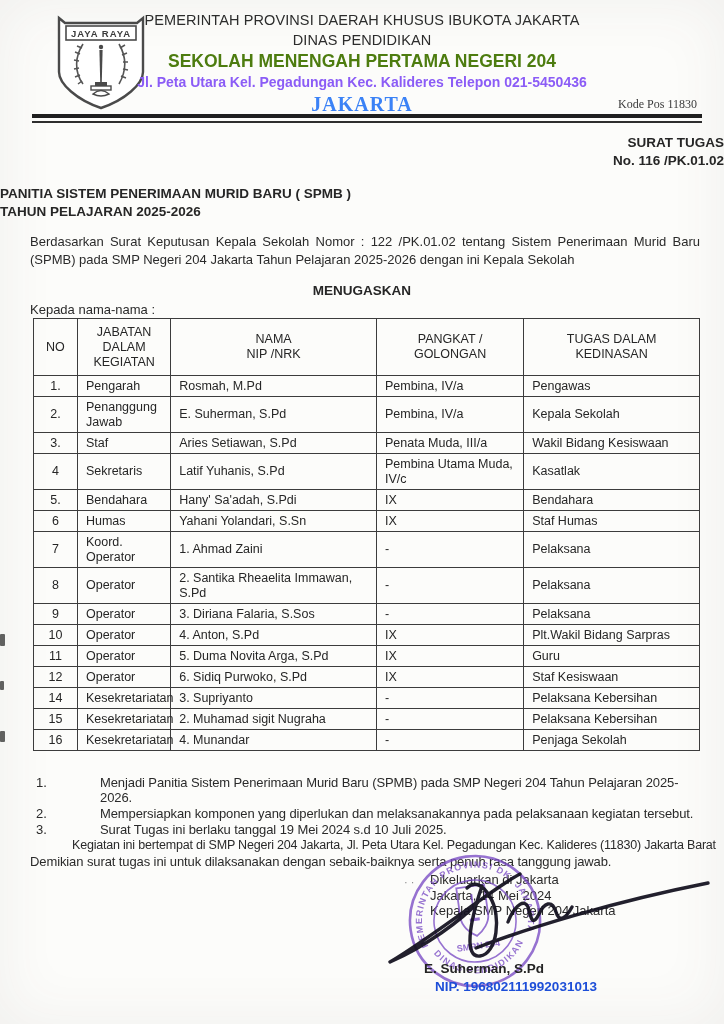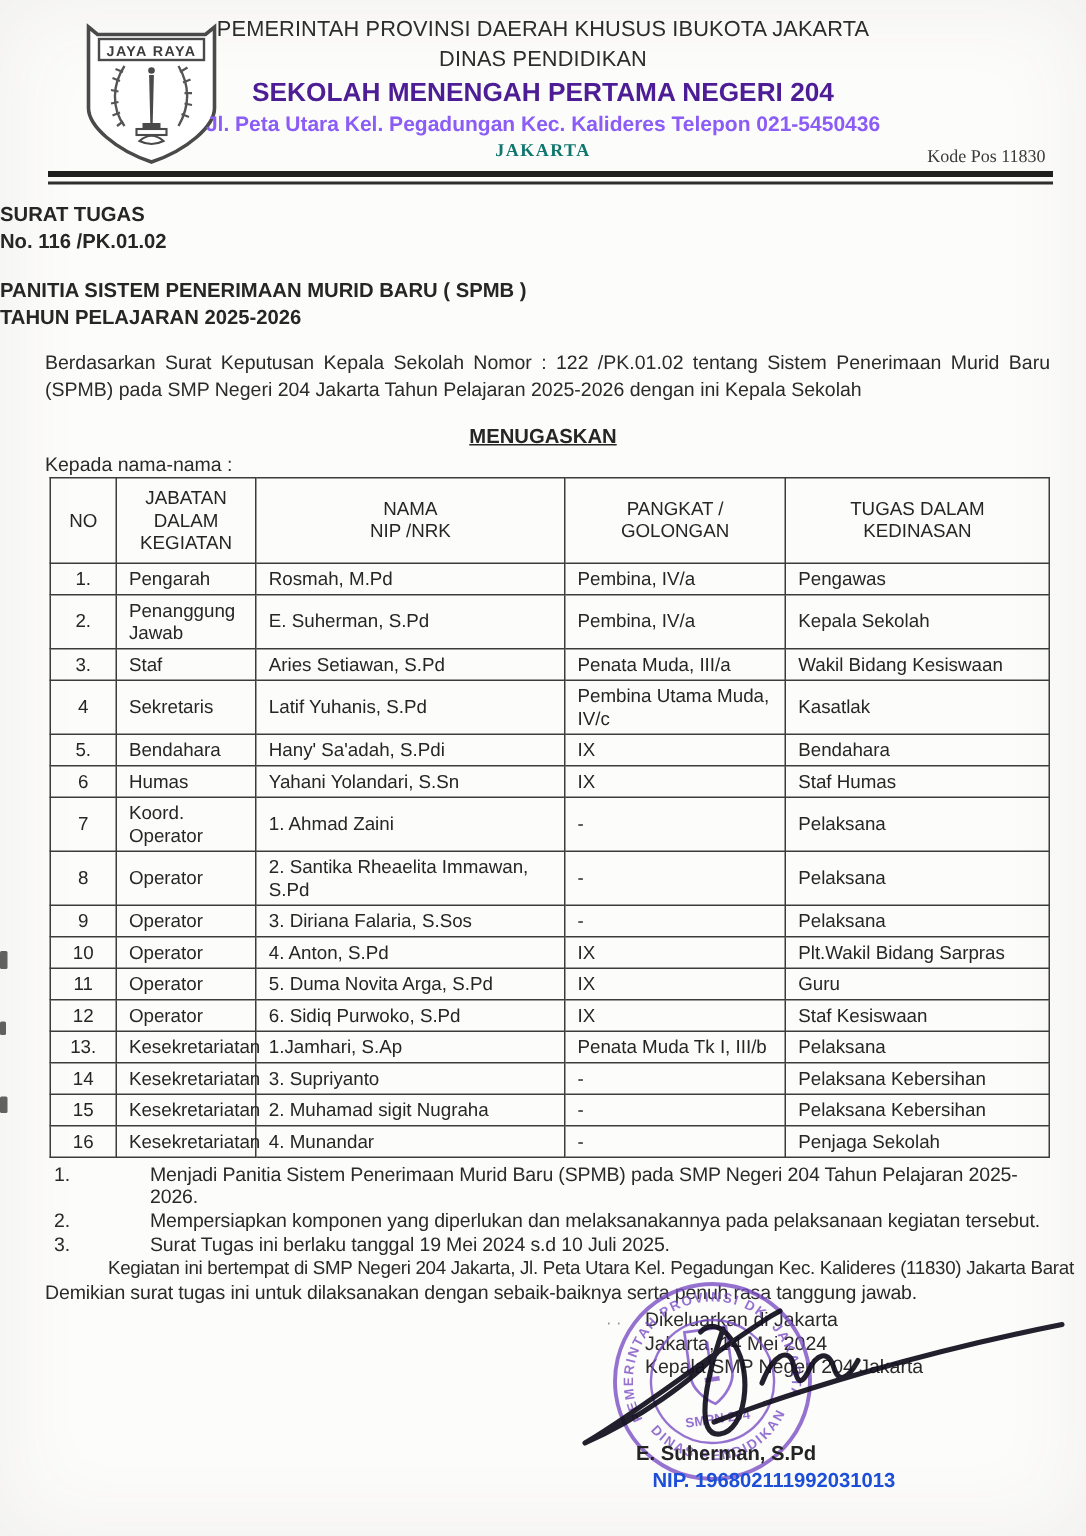--- a/index.html
+++ b/index.html
@@ -9,31 +9,31 @@
     background:#fcfcfa;
     box-shadow:inset 0 0 60px rgba(80,75,65,.07);
     font-family:"Liberation Sans","DejaVu Sans",sans-serif;
     color:#262626;
   }
   
   .logo{position:absolute;left:53px;top:14px;width:96px;height:98px;}
   .header-text{position:absolute;left:0;top:12px;width:724px;text-align:center;line-height:1.18;}
   .h-line1,.h-line2{font-size:14.5px;letter-spacing:.1px;color:#2c2c2c;}
   .h-line2{margin-top:3px;}
-  .h-line3{font-size:17.5px;font-weight:bold;margin-top:2px;color:#4c1d95;}
+  .h-line3{font-size:17.5px;font-weight:bold;margin-top:2px;color:#4d7c0f;}
   .h-line4{font-size:14px;font-weight:bold;margin-top:2px;color:#8b5cf6;}
-  .h-line5{font-family:"Liberation Serif","DejaVu Serif",serif;font-size:12px;font-weight:bold;letter-spacing:1px;margin-top:3px;color:#0f766e;}
+  .h-line5{font-family:"Liberation Serif","DejaVu Serif",serif;font-size:20px;font-weight:bold;letter-spacing:1px;margin-top:3px;color:#3b82f6;}
   .kodepos{position:absolute;right:27px;top:97px;font-family:"Liberation Serif","DejaVu Serif",serif;font-size:12px;color:#3a3a3a;}
   .rule{position:absolute;left:32px;right:22px;top:114px;height:3px;border-top:4px solid #1f1f1f;border-bottom:2px solid #2e2e2e;}
   
-  .title-block{position:absolute;left:0;top:134px;width:724px;text-align:left;font-weight:bold;font-size:13.5px;line-height:18px;color:#262626;}
+  .title-block{position:absolute;left:0;top:134px;width:724px;text-align:right;font-weight:bold;font-size:13.5px;line-height:18px;color:#262626;}
   .subject-block{position:absolute;left:0;top:185px;width:724px;text-align:left;font-weight:bold;font-size:13.5px;line-height:18px;color:#262626;}
   
   .opening{position:absolute;left:30px;right:24px;top:233px;font-size:13px;line-height:17.5px;text-align:justify;color:#2a2a2a;}
-  .menugaskan{position:absolute;left:0;top:283px;width:724px;text-align:center;font-weight:bold;font-size:13.5px;color:#262626;text-decoration:underline;}
+  .menugaskan{position:absolute;left:0;top:283px;width:724px;text-align:center;font-weight:bold;font-size:13.5px;color:#262626;}
   .kepada{position:absolute;left:30px;top:302px;font-size:13px;color:#2a2a2a;}
   
   table.duty{position:absolute;left:33px;top:318px;width:667px;border-collapse:collapse;table-layout:fixed;font-size:12.5px;color:#262626;}
   table.duty th,table.duty td{border:1.4px solid #3c3c3c;vertical-align:middle;}
   table.duty th{font-weight:normal;text-align:center;white-space:pre-line;line-height:15px;padding:5px 4px;height:46px;}
   table.duty td{padding:2.5px 8px;line-height:15px;text-align:left;}
   table.duty td.c-no{text-align:center;padding:2.5px 2px;}
   col.w-no{width:6.6%;}col.w-jab{width:14%;}col.w-nama{width:30.9%;}col.w-pang{width:22.1%;}col.w-tug{width:26.4%;}
   
   .untuk{position:absolute;left:30px;right:14px;top:774px;font-size:13px;line-height:15px;color:#2a2a2a;letter-spacing:-.1px;}
@@ -203,27 +203,20 @@
           <td class="c-tugas">Guru</td>
         </tr>
         <tr>
           <td class="c-no">12</td>
           <td class="c-jabatan">Operator</td>
           <td class="c-nama">6. Sidiq Purwoko, S.Pd</td>
           <td class="c-pangkat">IX</td>
           <td class="c-tugas">Staf Kesiswaan</td>
         </tr>
         <tr>
-          <td class="c-no">13.</td>
-          <td class="c-jabatan">Kesekretariatan</td>
-          <td class="c-nama">1.Jamhari, S.Ap</td>
-          <td class="c-pangkat">Penata Muda Tk I, III/b</td>
-          <td class="c-tugas">Pelaksana</td>
-        </tr>
-        <tr>
           <td class="c-no">14</td>
           <td class="c-jabatan">Kesekretariatan</td>
           <td class="c-nama">3. Supriyanto</td>
           <td class="c-pangkat">-</td>
           <td class="c-tugas">Pelaksana Kebersihan</td>
         </tr>
         <tr>
           <td class="c-no">15</td>
           <td class="c-jabatan">Kesekretariatan</td>
           <td class="c-nama">2. Muhamad sigit Nugraha</td>

